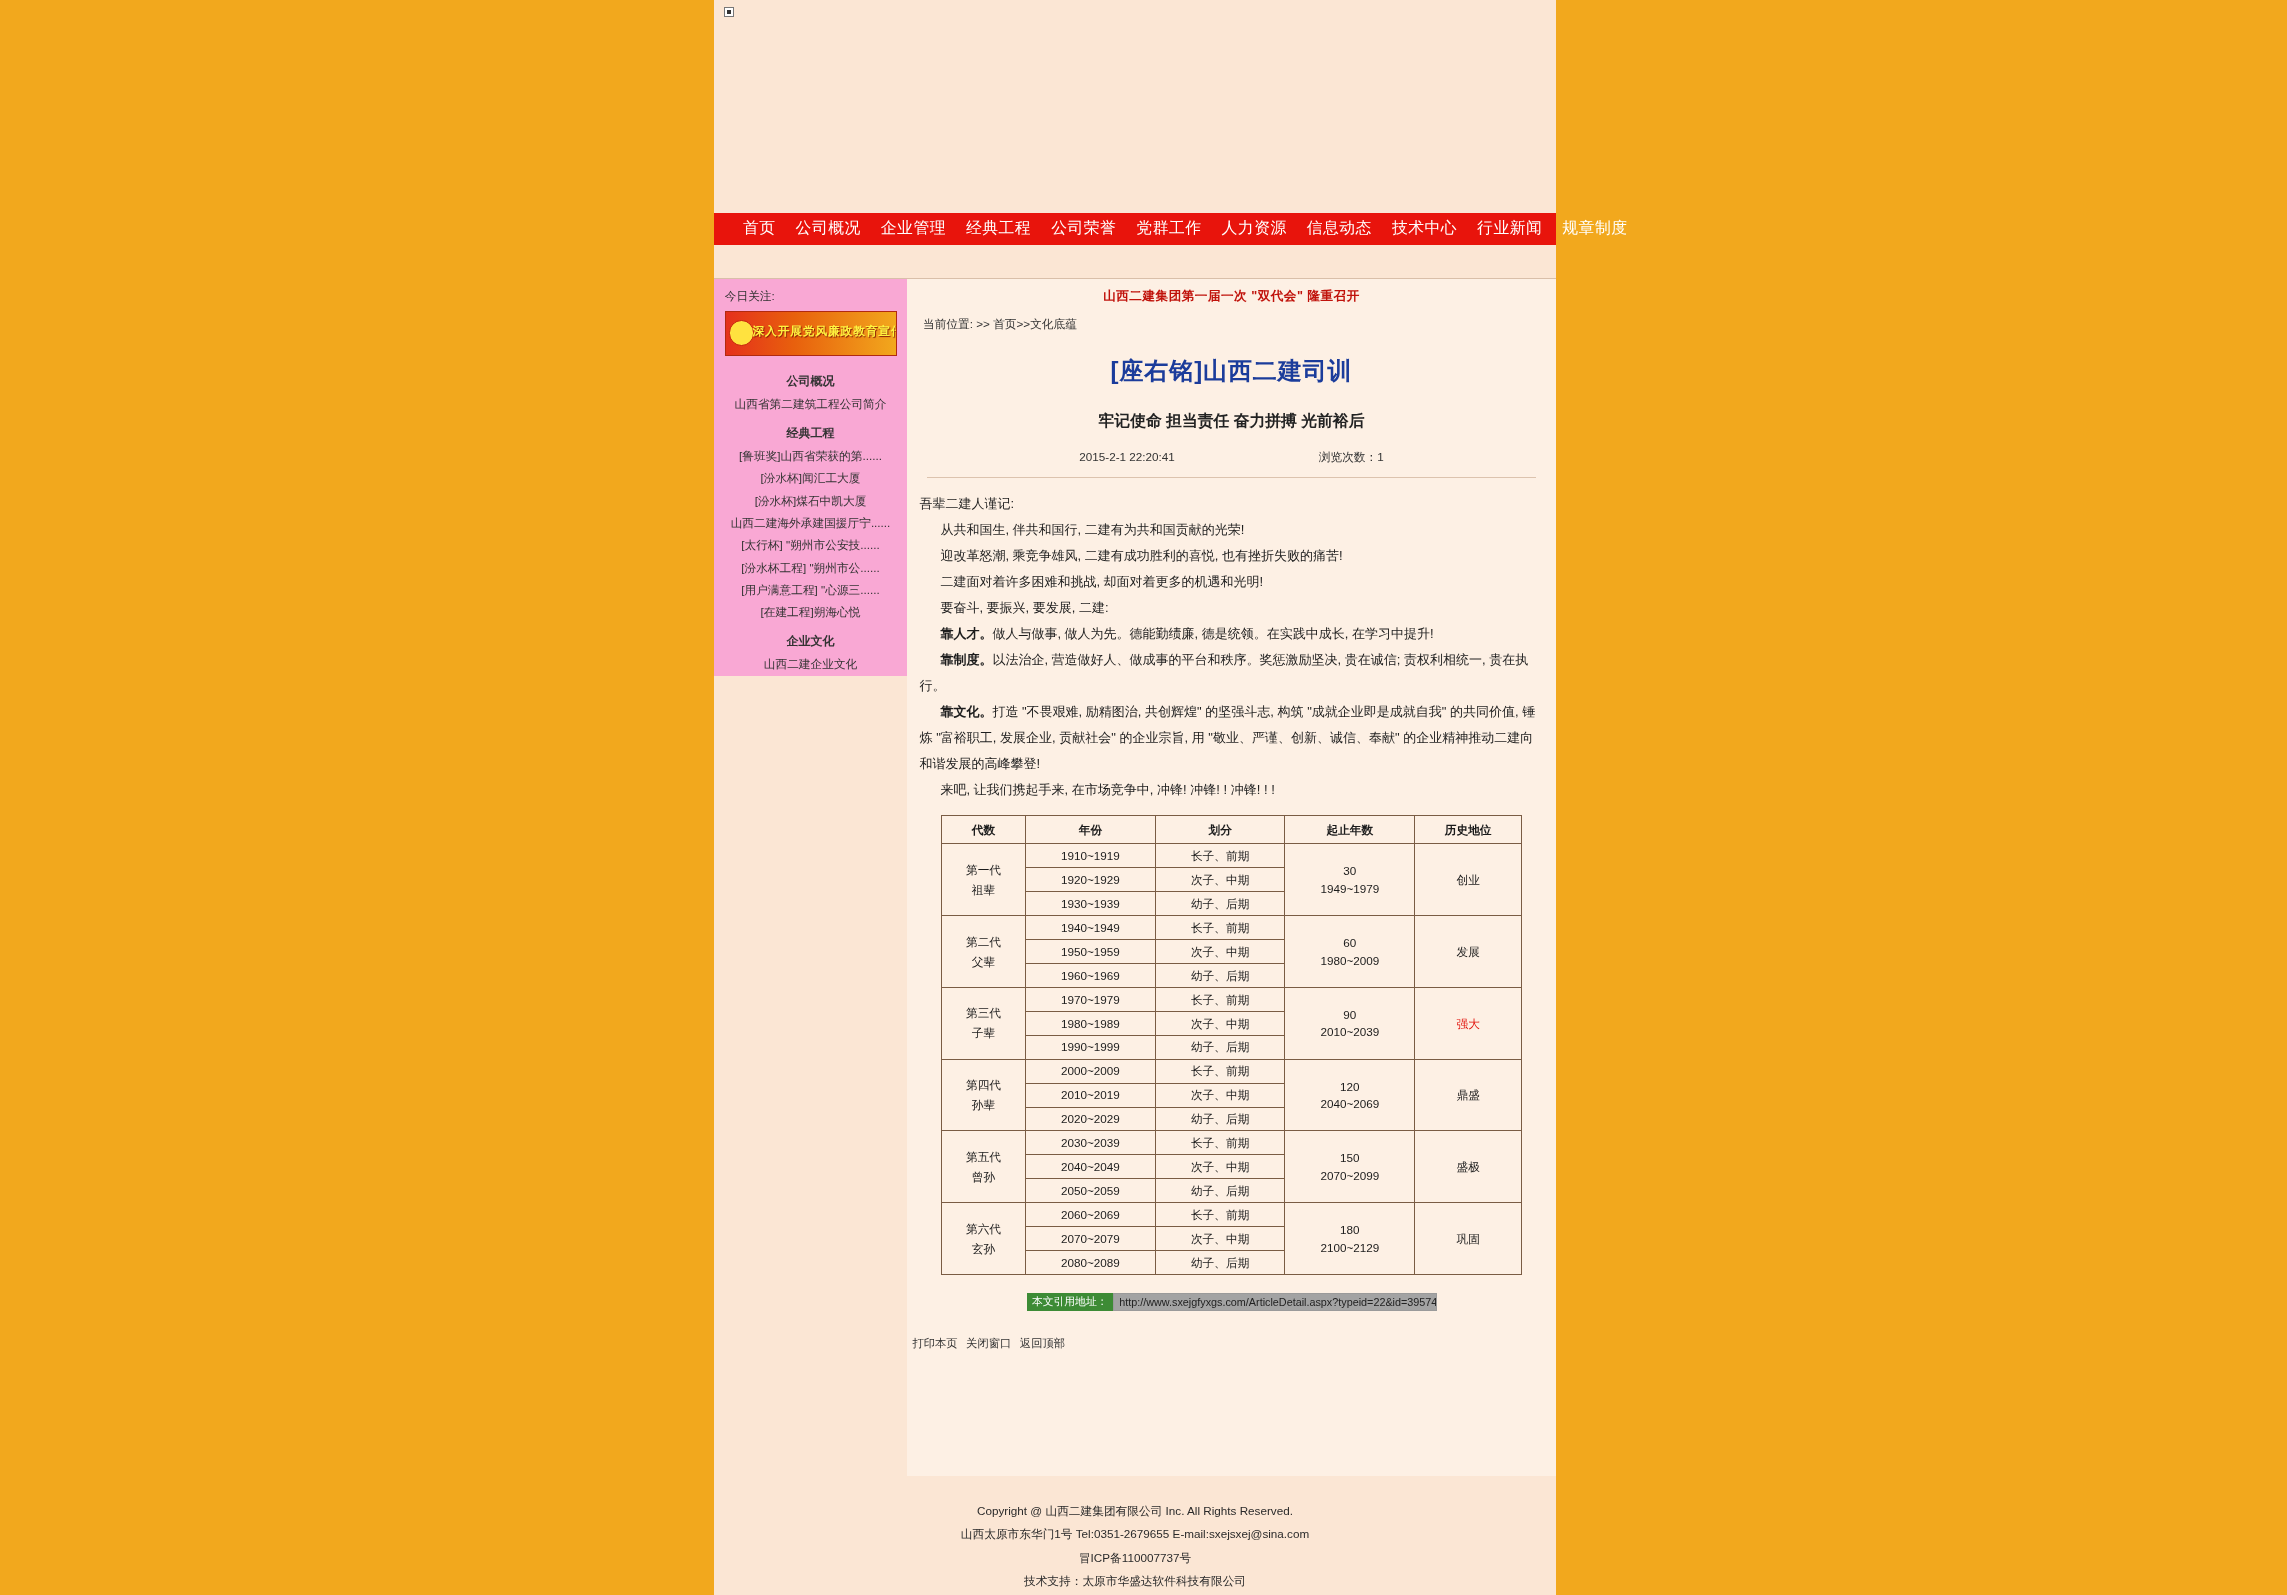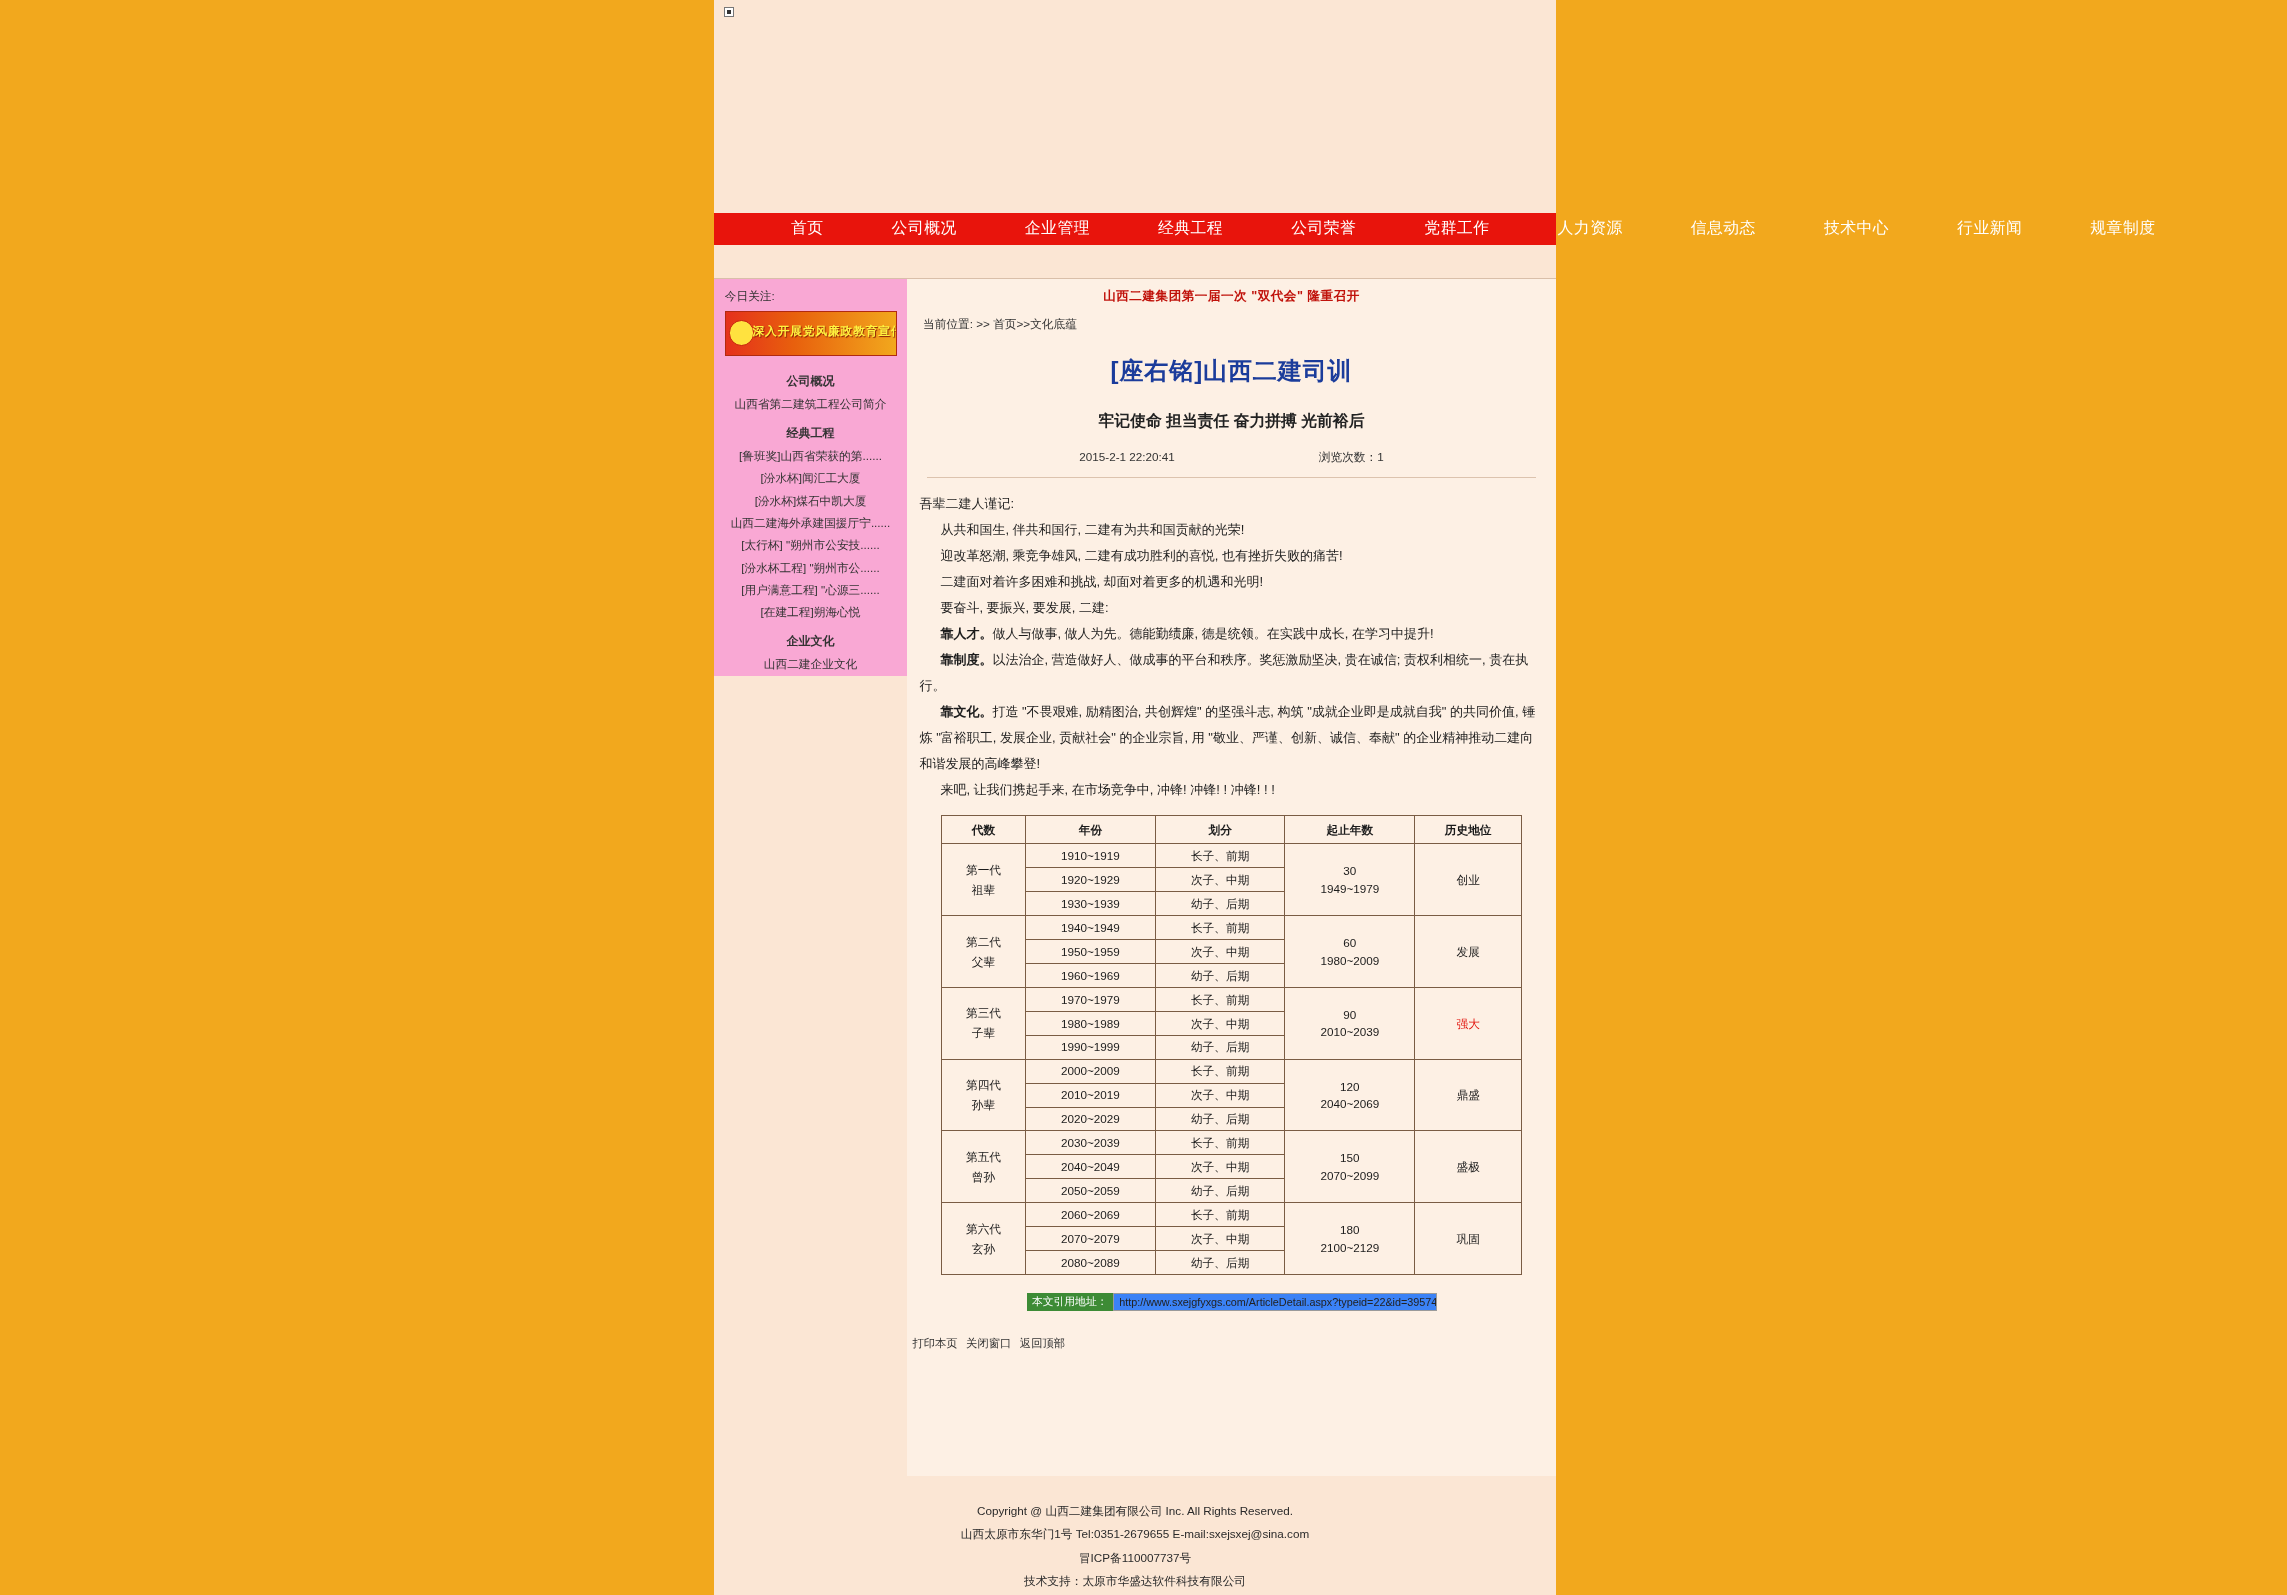--- a/index.html
+++ b/index.html
@@ -54,21 +54,20 @@
     padding-left: 29px;
     gap: 20px;
     box-sizing: border-box;
   }
   .nav a {
     color: #FFFFFF;
     font-size: 15.8px;
     text-decoration: none;
     white-space: nowrap;
     letter-spacing: 0.5px;
-    margin-left: 48px;
   }
   .nav-strip {
     height: 33px;
     background: #FBE6D4;
     border-bottom: 0.9px solid #D9BFA9;
   }
   
   .content-wrap {
     display: flex;
     align-items: flex-start;
@@ -227,21 +226,21 @@
     color: #fff;
     font-size: 10.8px;
     padding: 1.8px 5.4px;
     white-space: nowrap;
     display: flex;
     align-items: center;
   }
   .urlbar .val {
     flex: 1 1 auto;
     border: 0.9px solid #9a9a9a;
-    background: #3b82f6;
+    background: #a3a3a3;
     font-size: 10.8px;
     color: #222;
     padding: 1.8px 5.4px;
     display: flex;
     align-items: center;
     overflow: hidden;
     white-space: nowrap;
   }
   .actions {
     text-align: left;

